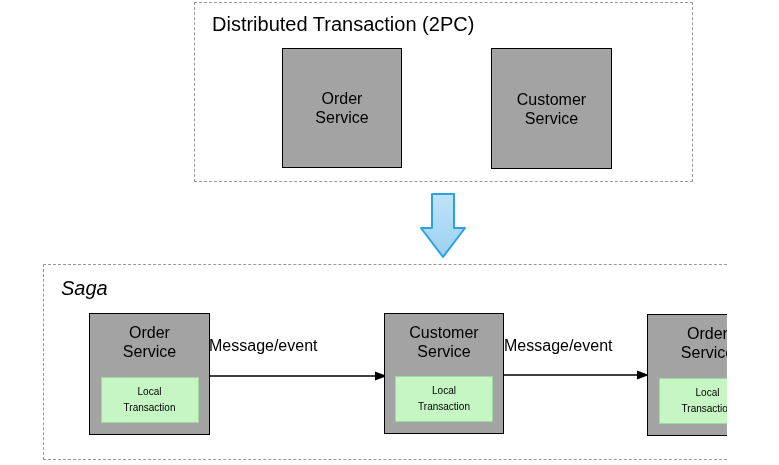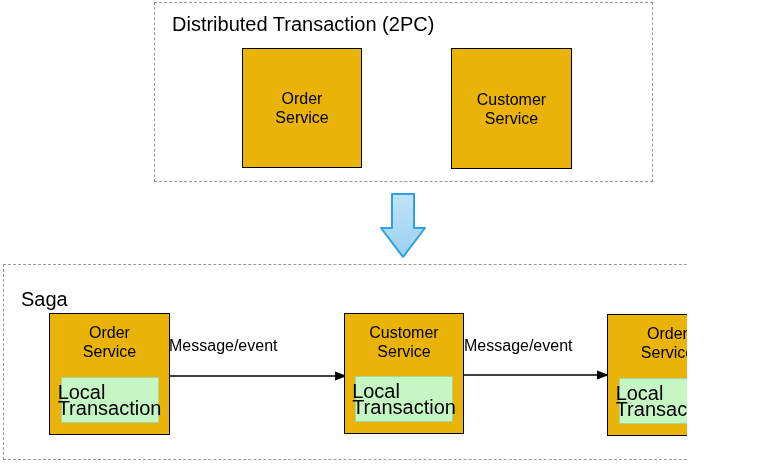--- a/index.html
+++ b/index.html
@@ -7,20 +7,21 @@
   body {
     font-family: "Liberation Sans", sans-serif;
     color: #000000;
   }
   .canvas {
     position: relative;
     width: 687px;
     height: 465px;
     background: #ffffff;
     overflow: hidden;
+    margin-left: 40px;
   }
   .group {
     position: absolute;
     border: 1px dashed #999999;
     background: transparent;
   }
   .group-2pc {
     left: 154px; top: 2px;
     width: 499px; height: 180px;
   }
@@ -29,25 +30,25 @@
     width: 774px; height: 196px;
   }
   .group-title {
     position: absolute;
     font-size: 20px;
     line-height: 24px;
     white-space: nowrap;
     color: #000000;
   }
   .group-2pc .group-title { left: 17px; top: 9px; }
-  .group-saga .group-title { left: 17px; top: 22px; }
+  .group-saga .group-title { left: 17px; top: 11px; font-style: italic; }
   .node {
     position: absolute;
     border: 1px solid #000000;
-    background: #eab308;
+    background: #a3a3a3;
     display: flex;
     flex-direction: column;
     align-items: center;
   }
   .node-label {
     font-size: 16px;
     line-height: 19px;
     text-align: center;
     white-space: pre-line;
   }
@@ -63,22 +64,23 @@
     margin-bottom: 11px;
     width: 98px;
     height: 46px;
     background: #c5f6c4;
     border: 1px solid rgba(110, 180, 110, 0.45);
     display: flex;
     align-items: center;
     justify-content: center;
   }
   .local-label {
-    font-size: 20px;
+    font-size: 10px;
     line-height: 16px;
+    text-align: center;
     white-space: pre-line;
   }
   .msg-label {
     position: absolute;
     font-size: 16px;
     line-height: 19px;
     text-align: left;
     white-space: nowrap;
   }
   .msg-label-1 { left: 165px; width: 178px; top: 71px; }

